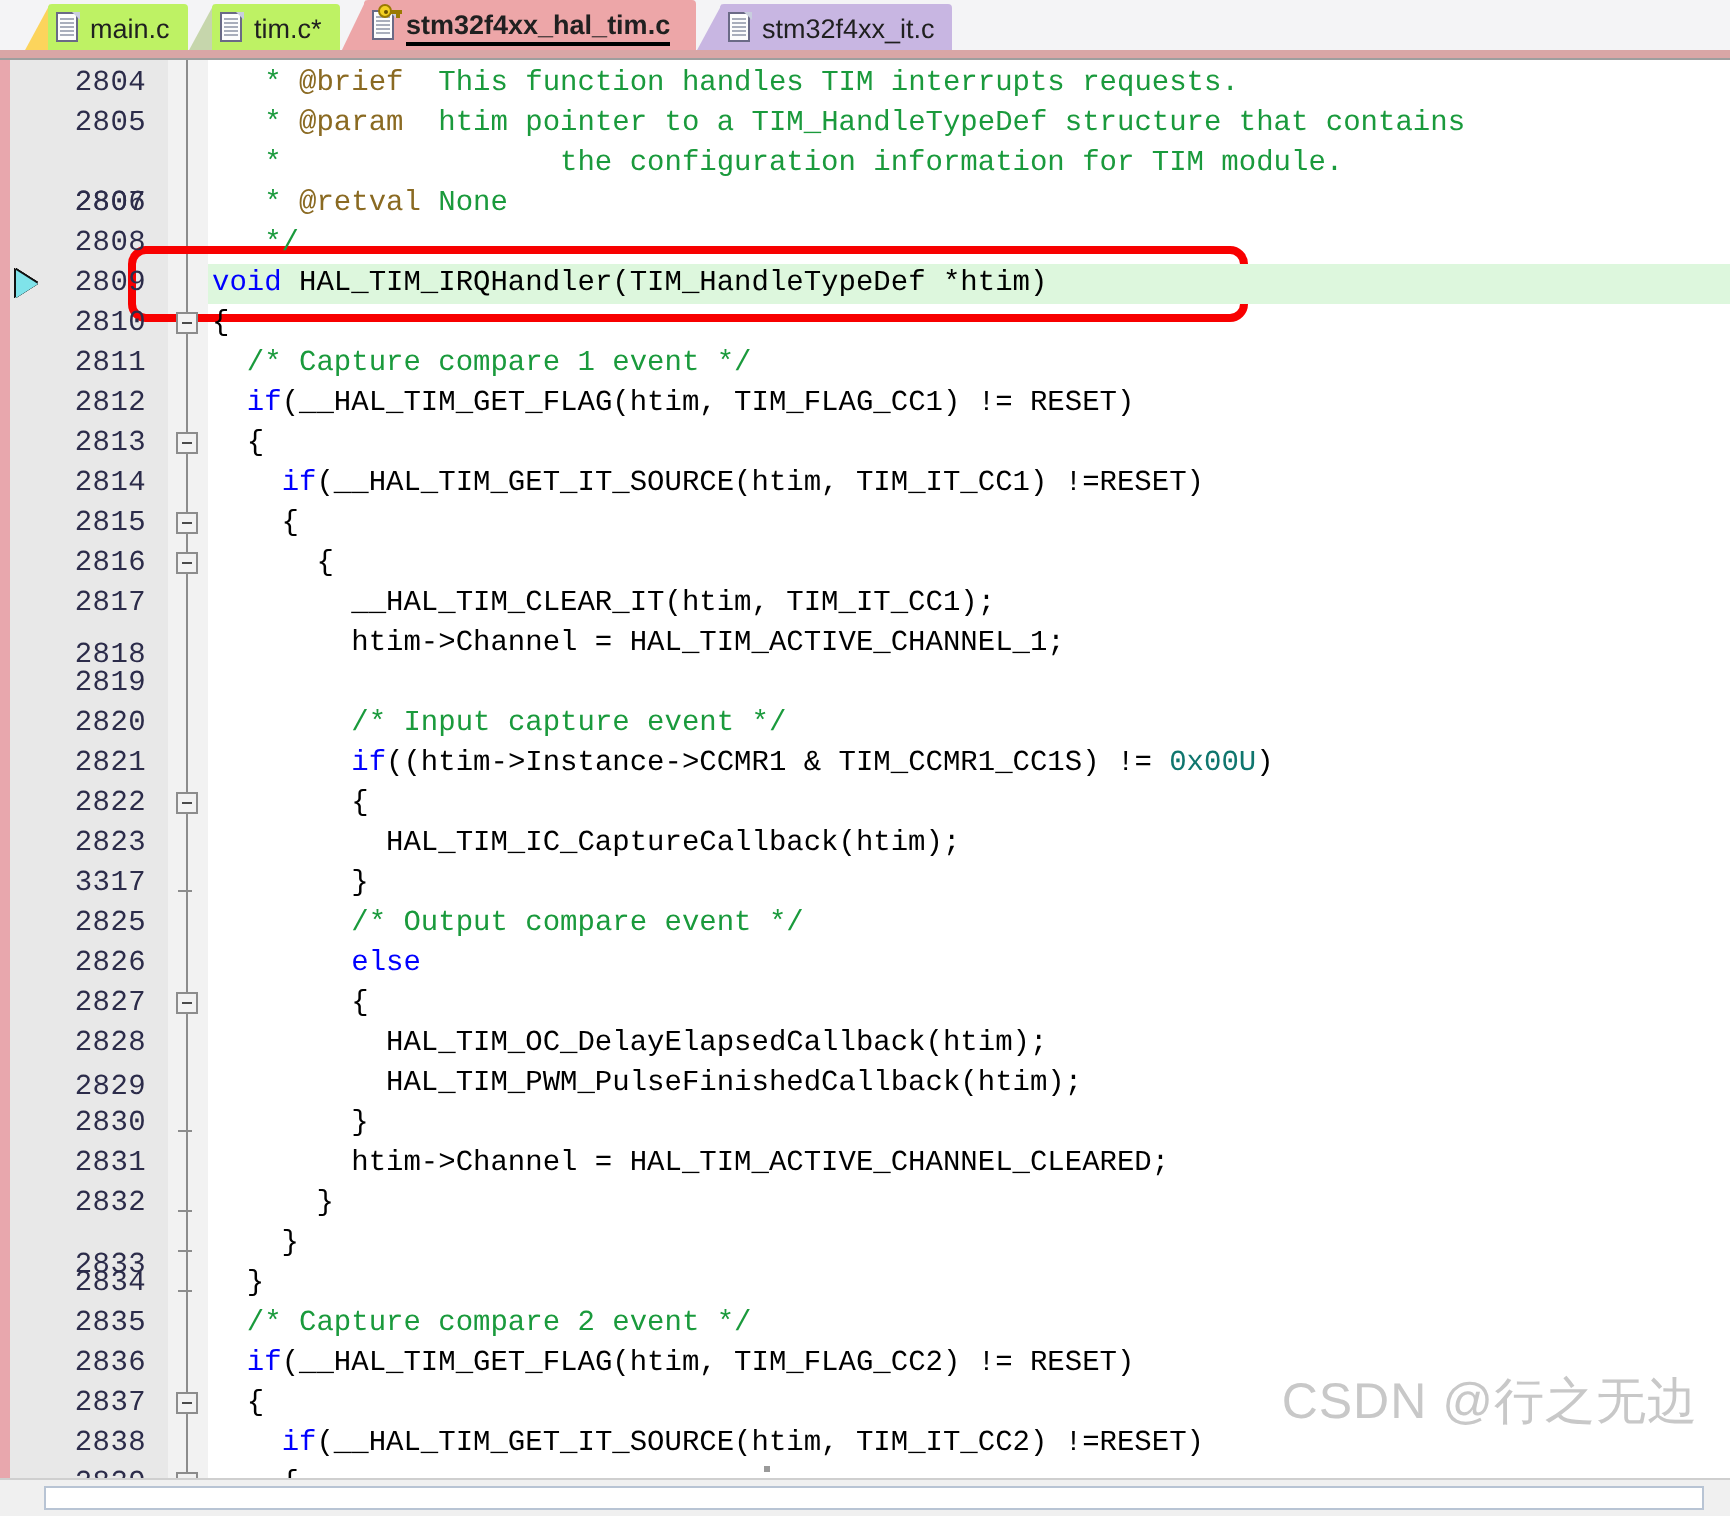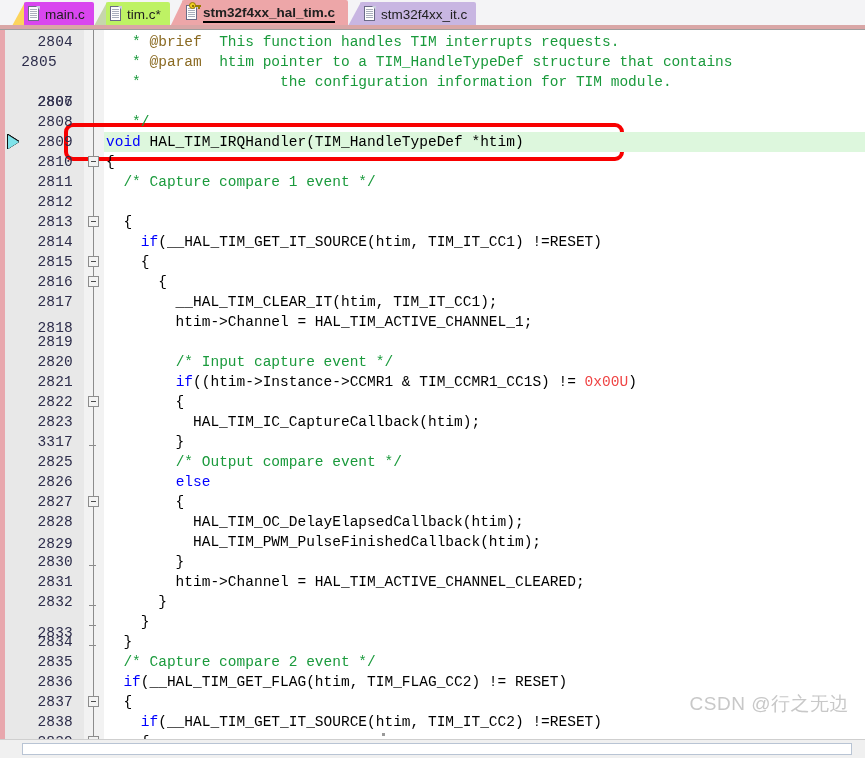--- a/index.html
+++ b/index.html
@@ -208,21 +208,21 @@
     left: 104px;
     right: 0;
     height: 20px;
     background: #ddf7dd;
   }
 
   
   .kw  { color: #0000ff; }
   .cm  { color: #1a9a3c; }
   .dx  { color: #8a6a22; }
-  .num { color: #ef4444; }
+  .num { color: #0f766e; }
 
   
   .fold-box {
     position: absolute;
     left: 88px;
     width: 11px; height: 11px;
     border: 1px solid #8c8c8c;
     background: #f2f2f2;
     box-sizing: border-box;
   }
@@ -260,21 +260,21 @@
     box-sizing: border-box;
     pointer-events: none;
   }
 
   
   #watermark {
     position: absolute;
     right: 16px;
     bottom: 24px;
     font-family: "Liberation Sans", sans-serif;
-    font-size: 19px;
+    font-size: 25px;
     color: #c8c8c8;
     white-space: nowrap;
     letter-spacing: .5px;
   }
 
   
   #hscroll {
     position: absolute;
     left: 0; bottom: 0;
     width: 865px; height: 18px;
@@ -295,21 +295,21 @@
     width: 3px; height: 3px;
     background: #9a9a9a;
   }
 </style>
 </head>
 <body>
 
 <div id="tabbar">
   <div id="tabs-host">
       <div class="tab-slant" style="left: 12px; background: rgb(252, 212, 92); clip-path: polygon(100% 0px, 100% 100%, 0px 100%);"></div>
-      <div class="tab" style="left: 24px; width: 70px; background: #d946ef;">
+      <div class="tab" style="left: 24px; width: 70px; background: #bef264;">
         <span class="doc-icon">
           <span class="page"></span>
           <span class="lines"></span>
           <span class="corner"></span>
         </span>
         <span class="tab-label">main.c</span>
       </div>
       <div class="tab-slant" style="left: 94px; background: rgb(198, 214, 172); clip-path: polygon(100% 0px, 100% 100%, 0px 100%);"></div>
       <div class="tab" style="left: 106px; width: 64px; background: #bef264;">
         <span class="doc-icon">
@@ -353,36 +353,38 @@
   <div id="fold-col"></div>
   <div id="fold-line"></div>
   <div id="code-area"></div>
 
   <div id="arrow-marker" style="top: 105px;"></div>
   <div id="annot-rect" style="left: 64px; top: 93px; width: 560px; height: 38px;"></div>
 
   <div id="watermark">CSDN @行之无边</div>
 <div class="lineno" style="top: 2px;">2804</div>
     <div class="codeline" style="top: 2px;"><span class="cm">   * </span><span class="dx">@brief</span><span class="cm">  This function handles TIM interrupts requests.</span></div>
-    <div class="lineno" style="top: 22px; text-align: center;">2805</div>
+    <div class="lineno" style="top: 22px;">2805</div>
     <div class="codeline" style="top: 22px;"><span class="cm">   * </span><span class="dx">@param</span><span class="cm">  htim pointer to a TIM_HandleTypeDef structure that contains</span></div>
     <div class="lineno" style="top: 42px; margin-top: 20px;">2806</div>
     <div class="codeline" style="top: 42px;"><span class="cm">   *                the configuration information for TIM module.</span></div>
     <div class="lineno" style="top: 62px;">2807</div>
+    <div class="codeline" style="top: 62px;"><span class="cm">   * </span><span class="dx">@retval</span><span class="cm"> None</span></div>
     <div class="lineno" style="top: 82px;">2808</div>
     <div class="codeline" style="top: 82px;"><span class="cm">   */</span></div>
     <div class="hl-row" style="top: 102px;"></div>
     <div class="lineno" style="top: 102px;">2809</div>
     <div class="codeline" style="top: 102px;"><span class="kw">void</span><span> HAL_TIM_IRQHandler(TIM_HandleTypeDef *htim)</span></div>
     <div class="lineno" style="top: 122px;">2810</div>
     <div class="fold-box" style="top: 126px;"></div>
     <div class="codeline" style="top: 122px;"><span>{</span></div>
     <div class="lineno" style="top: 142px;">2811</div>
     <div class="codeline" style="top: 142px;"><span>  </span><span class="cm">/* Capture compare 1 event */</span></div>
     <div class="lineno" style="top: 162px;">2812</div>
+    <div class="codeline" style="top: 162px;"><span>  </span><span class="kw">if</span><span>(__HAL_TIM_GET_FLAG(htim, TIM_FLAG_CC1) != RESET)</span></div>
     <div class="lineno" style="top: 182px;">2813</div>
     <div class="fold-box" style="top: 186px;"></div>
     <div class="codeline" style="top: 182px;"><span>  {</span></div>
     <div class="lineno" style="top: 202px;">2814</div>
     <div class="codeline" style="top: 202px;"><span>    </span><span class="kw">if</span><span>(__HAL_TIM_GET_IT_SOURCE(htim, TIM_IT_CC1) !=RESET)</span></div>
     <div class="lineno" style="top: 222px;">2815</div>
     <div class="fold-box" style="top: 226px;"></div>
     <div class="codeline" style="top: 222px;"><span>    {</span></div>
     <div class="lineno" style="top: 242px;">2816</div>
     <div class="fold-box" style="top: 246px;"></div>

